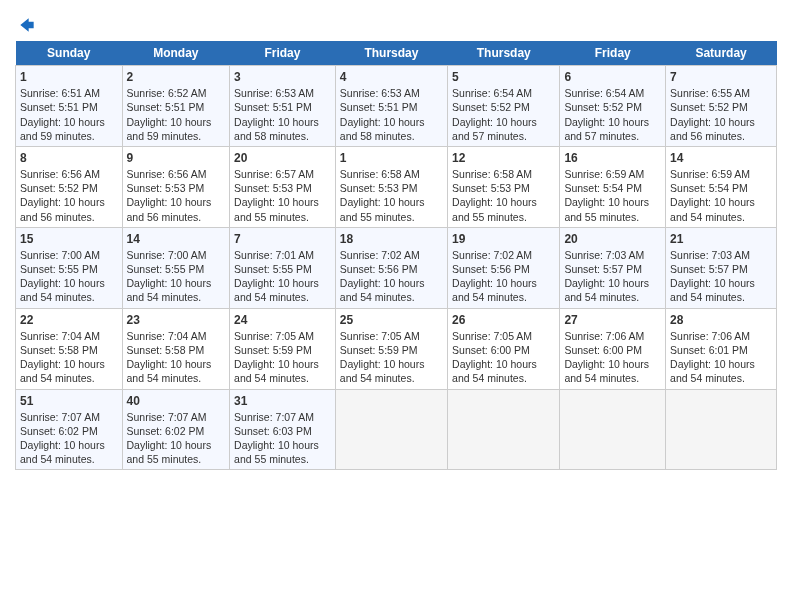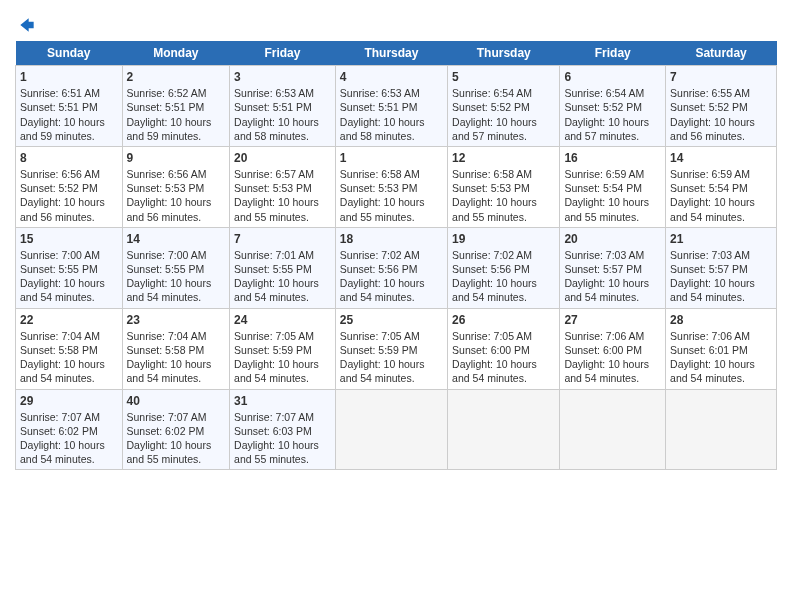--- a/index.html
+++ b/index.html
@@ -155,21 +155,21 @@
         <tr>
           <td><span class="day-num">22</span>Sunrise: 7:04 AM<br>Sunset: 5:58 PM<br>Daylight: 10 hours and 54 minutes.</td>
           <td><span class="day-num">23</span>Sunrise: 7:04 AM<br>Sunset: 5:58 PM<br>Daylight: 10 hours and 54 minutes.</td>
           <td><span class="day-num">24</span>Sunrise: 7:05 AM<br>Sunset: 5:59 PM<br>Daylight: 10 hours and 54 minutes.</td>
           <td><span class="day-num">25</span>Sunrise: 7:05 AM<br>Sunset: 5:59 PM<br>Daylight: 10 hours and 54 minutes.</td>
           <td><span class="day-num">26</span>Sunrise: 7:05 AM<br>Sunset: 6:00 PM<br>Daylight: 10 hours and 54 minutes.</td>
           <td><span class="day-num">27</span>Sunrise: 7:06 AM<br>Sunset: 6:00 PM<br>Daylight: 10 hours and 54 minutes.</td>
           <td><span class="day-num">28</span>Sunrise: 7:06 AM<br>Sunset: 6:01 PM<br>Daylight: 10 hours and 54 minutes.</td>
         </tr>
         <tr>
-          <td><span class="day-num">29</span>Sunrise: 7:07 AM<br>Sunset: 6:02 PM<br>Daylight: 10 hours and 54 minutes.</td>
+          <td><span class="day-num">51</span>Sunrise: 7:07 AM<br>Sunset: 6:02 PM<br>Daylight: 10 hours and 54 minutes.</td>
           <td><span class="day-num">40</span>Sunrise: 7:07 AM<br>Sunset: 6:02 PM<br>Daylight: 10 hours and 55 minutes.</td>
           <td><span class="day-num">31</span>Sunrise: 7:07 AM<br>Sunset: 6:03 PM<br>Daylight: 10 hours and 55 minutes.</td>
           <td class="empty-cell"></td>
           <td class="empty-cell"></td>
           <td class="empty-cell"></td>
           <td class="empty-cell"></td>
         </tr>
       </tbody>
   </table>
 </div>

